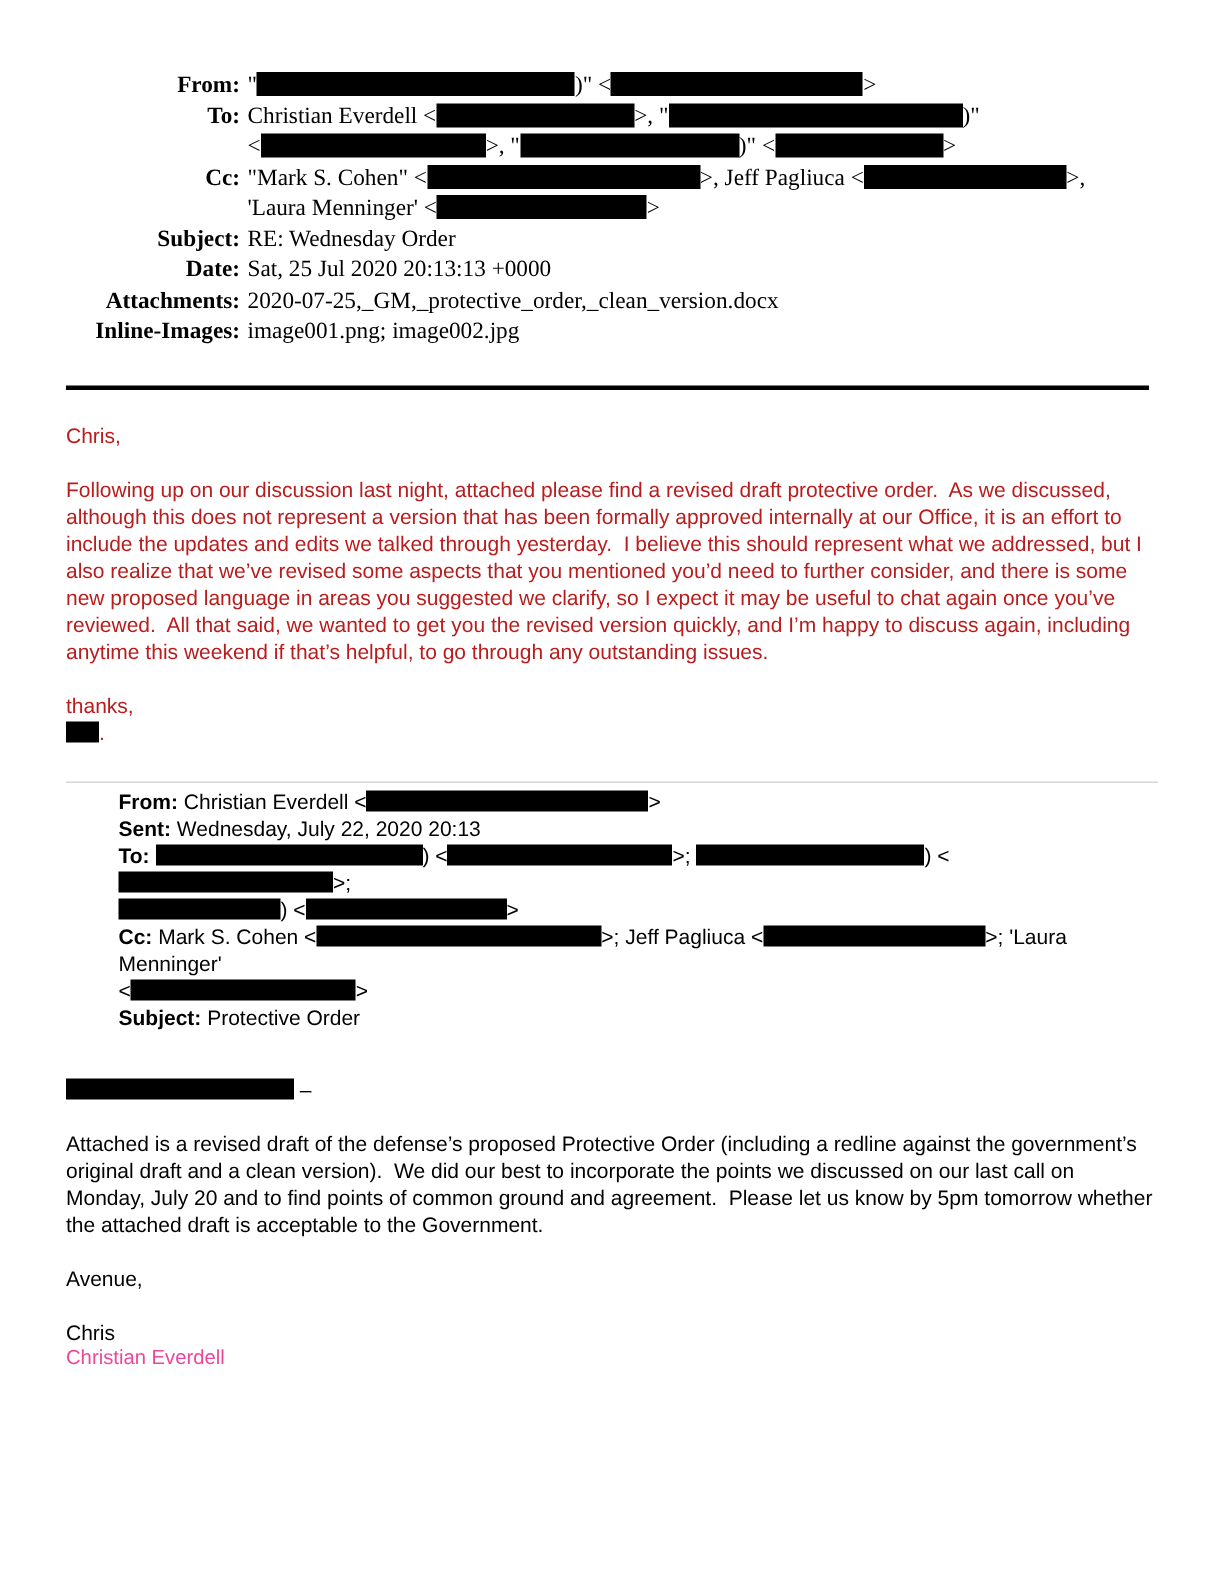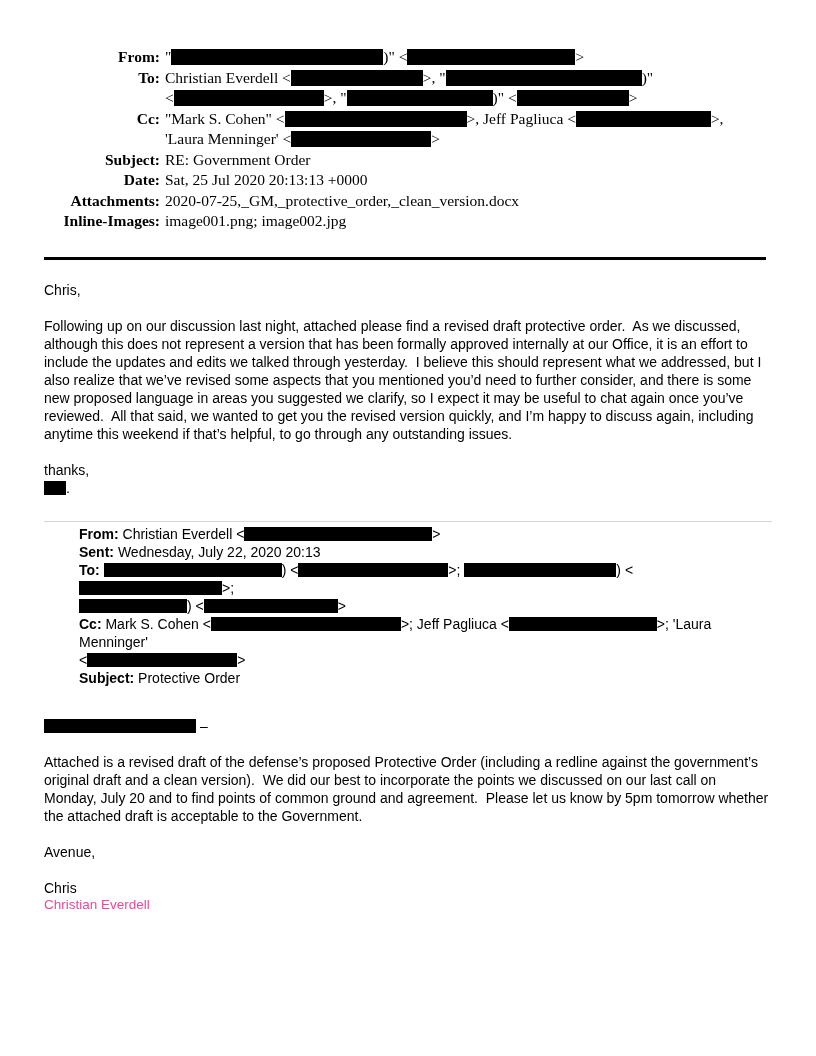--- a/index.html
+++ b/index.html
@@ -14,21 +14,21 @@
   .hlabel{flex:0 0 116px;width:116px;text-align:right;font-weight:bold;padding-right:5px;white-space:nowrap;}
   .hvalue{flex:1 1 auto;min-width:0;}
   .hline{white-space:nowrap;}
   .tophdr .redact{height:16px;vertical-align:-3px;}
 
   .redact{display:inline-block;background:#000;height:14px;vertical-align:-2px;}
 
   .thick-rule{border:none;border-top:3px solid #000;width:722px;margin:25px 0 0 0;}
 
   
-  .bluebody{color:#000000;font-size:14px;line-height:18px;margin-top:21px;}
+  .bluebody{color:#b91c1c;font-size:14px;line-height:18px;margin-top:21px;}
   .para{white-space:pre-wrap;margin:18px 0 0 0;}
   .line{margin:0;}
   .bluebody .redact{background:#000;}
 
   .thin-rule{border:none;border-top:1px solid #d6d6d6;width:728px;margin:24px 0 0 0;}
 
   
   .quoted{color:#000;font-size:14px;line-height:18px;margin-top:3px;}
   .qline{line-height:18px;padding-left:35px;}
   .blabel{font-weight:bold;}
@@ -65,21 +65,21 @@
         <div class="hrow">
           <div class="hlabel">Cc:</div>
           <div class="hvalue">
             <div class="hline">"Mark S. Cohen" &lt;<span class="redact" style="width: 182px;"></span>&gt;, Jeff Pagliuca &lt;<span class="redact" style="width: 135px;"></span>&gt;,</div>
             <div class="hline">'Laura Menninger' &lt;<span class="redact" style="width: 140px;"></span>&gt;</div>
           </div>
         </div>
         <div class="hrow">
           <div class="hlabel">Subject:</div>
           <div class="hvalue">
-            <div class="hline">RE: Government Order</div>
+            <div class="hline">RE: Wednesday Order</div>
           </div>
         </div>
         <div class="hrow">
           <div class="hlabel">Date:</div>
           <div class="hvalue">
             <div class="hline">Sat, 25 Jul 2020 20:13:13 +0000</div>
           </div>
         </div>
         <div class="hrow">
           <div class="hlabel">Attachments:</div>

